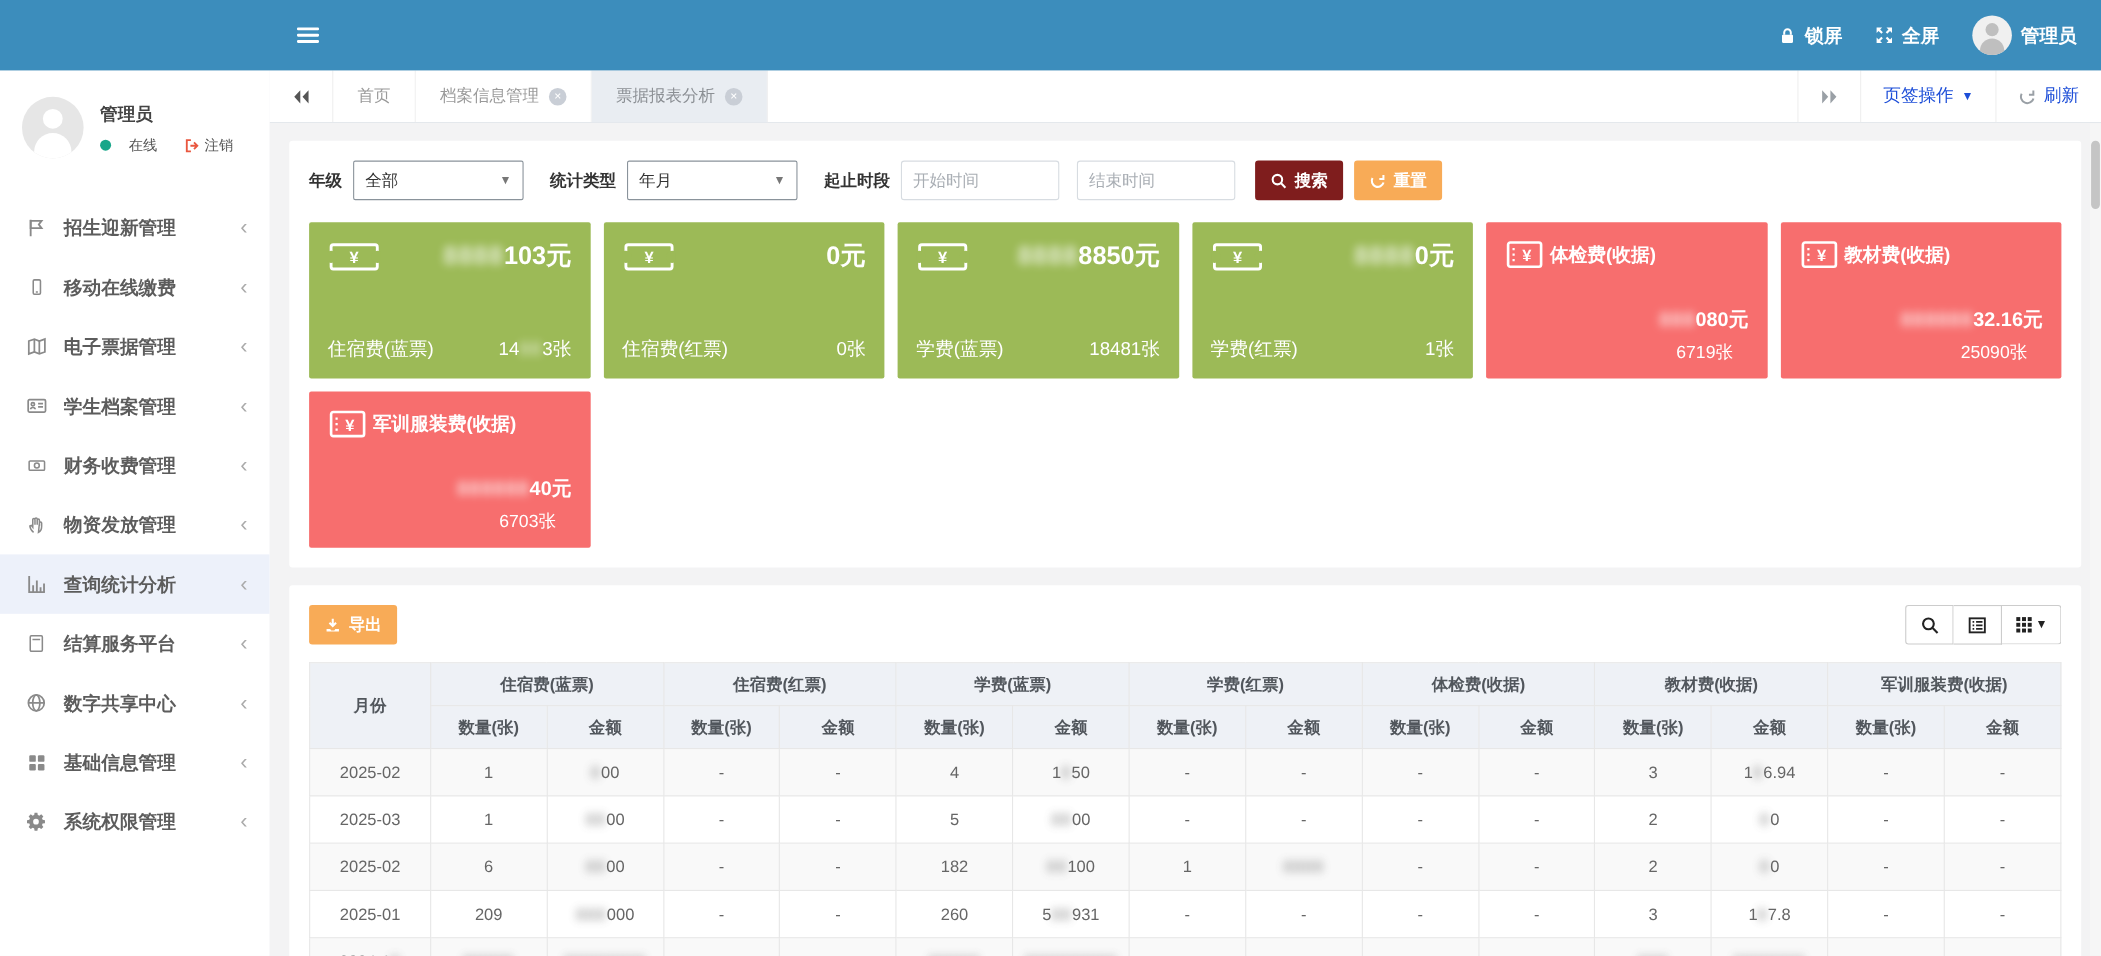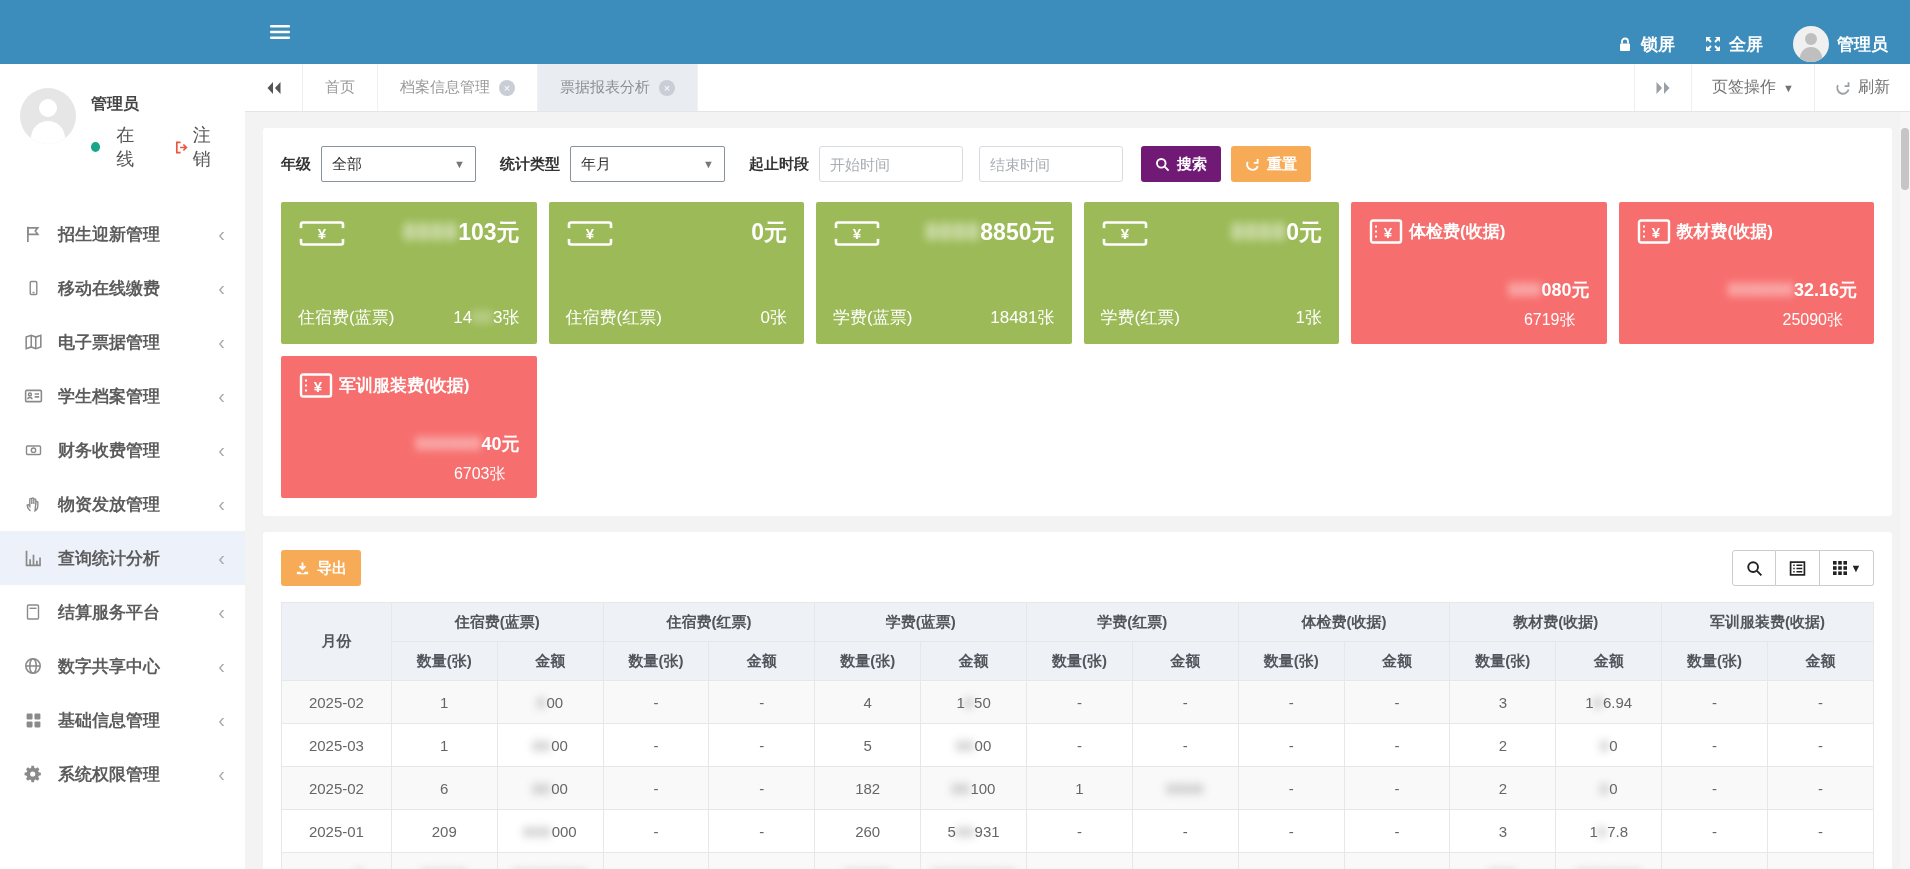--- a/index.html
+++ b/index.html
@@ -5,68 +5,68 @@
   * { margin:0; padding:0; box-sizing:border-box; }
   html,body { width:1910px; height:869px; overflow:hidden; }
   body { font-family:"Liberation Sans","DejaVu Sans",sans-serif; background:#f3f3f4; position:relative; color:#444; }
   svg { display:block; }
 
   
   .topbar { position:absolute; top:0; left:0; right:0; height:64px; background:#3c8dbc; z-index:10; }
   .logo { position:absolute; left:0; top:0; width:245px; height:64px; background:#367fa9; color:#fff;
           font-size:21px; font-weight:bold; display:flex; align-items:center; justify-content:center; letter-spacing:1px; }
   .hamburger { position:absolute; left:270px; top:0; height:64px; display:flex; align-items:center; color:#fff; cursor:pointer; }
-  .topbar-right { position:absolute; right:22px; top:12px; height:64px; display:flex; align-items:center; gap:30px; color:#fff; }
+  .topbar-right { position:absolute; right:22px; top:0; height:64px; display:flex; align-items:center; gap:30px; color:#fff; }
   .tb-item { display:flex; align-items:center; gap:8px; font-size:17px; font-weight:bold; cursor:pointer; }
   .tb-avatar { width:36px; height:36px; border-radius:50%; background:#f0f0f0; position:relative; overflow:hidden; }
   .tb-avatar::before { content:""; position:absolute; left:50%; top:7px; transform:translateX(-50%); width:12px; height:12px; border-radius:50%; background:#bfbfbf; }
   .tb-avatar::after { content:""; position:absolute; left:50%; top:21px; transform:translateX(-50%); width:22px; height:16px; border-radius:11px 11px 0 0; background:#bfbfbf; }
 
   
   .sidebar { position:absolute; top:64px; left:0; bottom:0; width:245px; background:#fff; z-index:5; }
   .user-panel { display:flex; gap:15px; padding:24px 20px 10px 20px; }
   .sb-avatar { width:56px; height:56px; border-radius:50%; background:#e6e6e6; position:relative; overflow:hidden; flex:none; }
   .sb-avatar::before { content:""; position:absolute; left:50%; top:11px; transform:translateX(-50%); width:18px; height:18px; border-radius:50%; background:#fff; }
   .sb-avatar::after { content:""; position:absolute; left:50%; top:33px; transform:translateX(-50%); width:34px; height:24px; border-radius:17px 17px 0 0; background:#fff; }
   .user-name { font-size:16px; font-weight:bold; color:#444; margin:6px 0 8px; }
-  .user-status { display:flex; align-items:center; gap:16px; font-size:18px; color:#555; }
+  .user-status { display:flex; align-items:center; gap:16px; font-size:13px; color:#555; }
   .dot { width:10px; height:10px; border-radius:50%; background:#18a689; display:inline-block; }
   .logout { display:flex; align-items:center; gap:4px; margin-left:8px; cursor:pointer; }
   .menu { margin-top:26px; }
   .menu-item { height:54px; display:flex; align-items:center; padding:0 20px 0 22px; font-size:17px; font-weight:bold; color:#5c5c5c; cursor:pointer; }
   .menu-item.active { background:#edf1fa; }
   .mi-icon { width:22px; height:18px; margin-right:14px; color:#8a8a8a; display:flex; align-items:center; justify-content:center; }
   .mi-chevron { margin-left:auto; color:#aaa; font-size:20px; line-height:1; font-weight:normal; }
 
   
   .main { position:absolute; left:245px; top:64px; right:0; bottom:0; }
   .tabbar { height:48px; background:#fff; border-bottom:1px solid #e2e6ea; display:flex; align-items:stretch; }
   .tab-nav { width:58px; display:flex; align-items:center; justify-content:center; color:#555; border-right:1px solid #efefef; cursor:pointer; flex:none; }
   .tab { display:flex; align-items:center; gap:9px; padding:0 22px; font-size:15px; color:#9a9a9a; border-right:1px solid #f1f1f1; cursor:pointer; white-space:nowrap; }
   .tab.active { background:#e9edf2; color:#8b8f94; }
   .tab-close { width:16px; height:16px; border-radius:50%; background:#c9ced6; color:#fff; font-size:11px; line-height:16px; text-align:center; }
-  .tabbar-right { margin-left:auto; display:flex; align-items:stretch; color:#737373; flex:none; }
+  .tabbar-right { margin-left:auto; display:flex; align-items:stretch; color:#1d4ed8; flex:none; }
   .tr-btn { display:flex; align-items:center; gap:7px; padding:0 20px; font-size:16px; border-left:1px solid #efefef; cursor:pointer; white-space:nowrap; }
   .caret { font-size:11px; }
 
   .content { position:absolute; top:48px; left:0; right:0; bottom:0; background:#f3f3f4; padding:16px 18px; overflow:hidden; }
   .panel { background:#fff; border-radius:3px; padding:18px; }
   .panel.filters-panel { margin-bottom:16px; }
 
   
   .filter-row { display:flex; align-items:center; gap:10px; font-size:15px; }
   .f-label { font-weight:bold; color:#333; white-space:nowrap; }
   .f-select { width:155px; height:36px; border:1px solid #8a939b; border-radius:2px; background:#fff;
               display:flex; align-items:center; padding:0 10px; color:#333; position:relative; cursor:pointer; }
   .f-select .caret { position:absolute; right:10px; color:#777; }
   .f-input { width:144px; height:36px; border:1px solid #d7dce1; border-radius:3px; padding:0 10px; font-size:15px; color:#333; outline:none; font-family:inherit; }
   .f-input::placeholder { color:#a9aeb4; }
   .btn { height:36px; border:none; border-radius:3px; color:#fff; font-size:15px; font-weight:bold;
          display:inline-flex; align-items:center; gap:7px; padding:0 14px; cursor:pointer; font-family:inherit; }
-  .btn-search { background:#701a75; margin-left:8px; }
+  .btn-search { background:#7f1d1d; margin-left:8px; }
   .btn-reset  { background:#f8ab57; }
   .btn-export { background:#f8ab57; }
 
   
   .cards-grid { margin-top:20px; display:grid; grid-template-columns:repeat(6,1fr); gap:12px; }
   .card { height:142px; border-radius:2px; color:#fff; position:relative; padding:15px 17px; }
   .card.green { background:var(--bg); --bg:#9cba57; }
   .card.red   { background:var(--bg); --bg:#f76e6e; }
   .g-top { display:flex; justify-content:space-between; align-items:flex-start; }
   .card-amount { font-size:23px; font-weight:bold; white-space:nowrap; }

